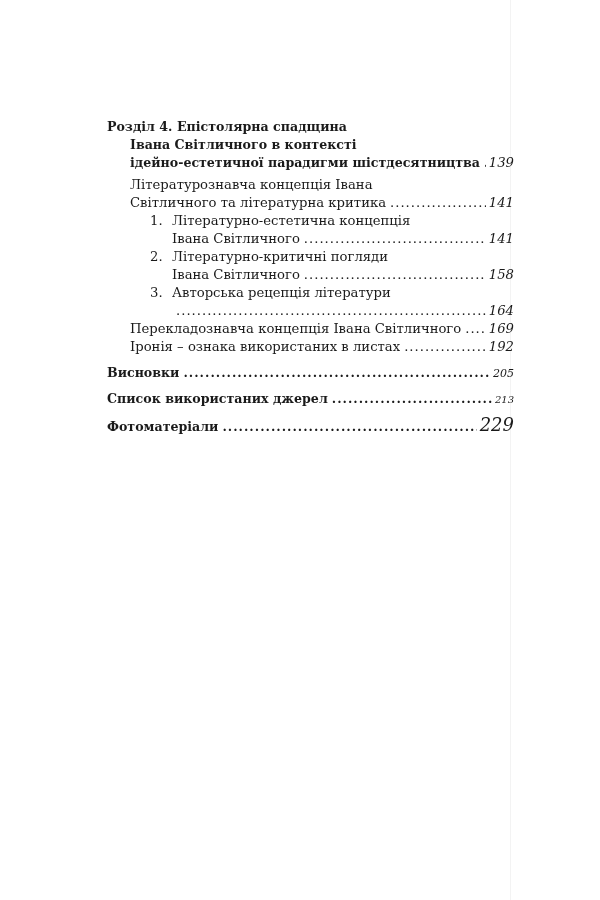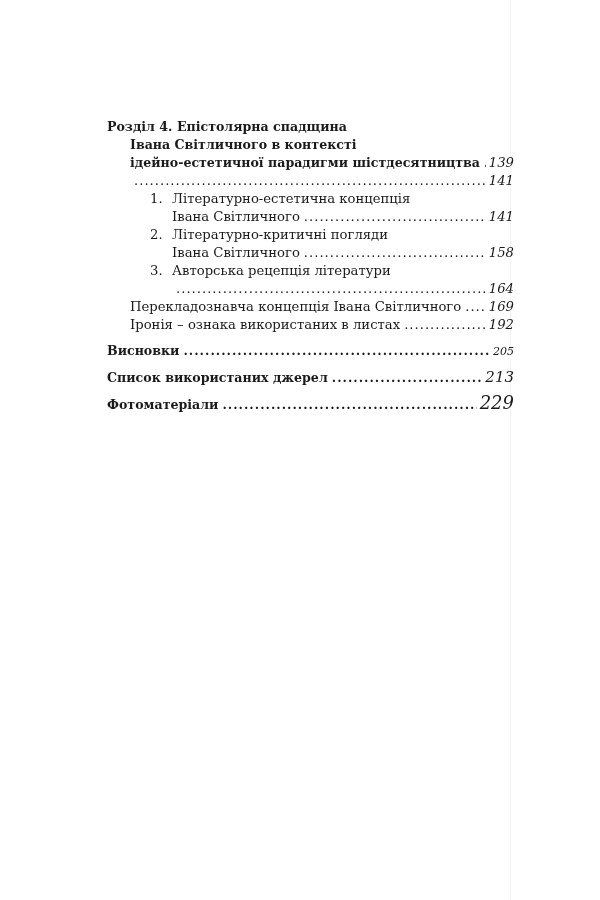--- a/index.html
+++ b/index.html
@@ -86,21 +86,25 @@
     </div>
     <div class="line bold ind1">
       <span class="txt">Івана Світличного в контексті</span>
     </div>
     <div class="line bold ind1">
       <span class="txt">ідейно-естетичної парадигми шістдесятництва</span>
       <span class="dots"></span>
       <span class="pg" style="font-weight:normal;font-size:13.2px">139</span>
     </div>
 
+    <div class="line ind1 gap-s">
+      <span class="txt">Літературознавча концепція Івана</span>
+    </div>
     <div class="line ind1">
+      <span class="txt">Світличного та літературна критика</span>
       <span class="dots"></span>
       <span class="pg">141</span>
     </div>
 
     <div class="line numtext">
       <span class="num">1.</span>
       <span class="txt">Літературно-естетична концепція</span>
     </div>
     <div class="line numtext">
       <span class="txt">Івана Світличного</span>
@@ -139,21 +143,21 @@
     </div>
 
     <div class="line bold gap-m">
       <span class="txt">Висновки</span>
       <span class="dots"></span>
       <span class="pg" style="font-weight:normal;font-size:11px">205</span>
     </div>
     <div class="line bold gap-m">
       <span class="txt">Список використаних джерел</span>
       <span class="dots"></span>
-      <span class="pg" style="font-weight:normal;font-size:15px">213</span>
+      <span class="pg" style="font-weight:normal;font-size:10px">213</span>
     </div>
     <div class="line bold gap-m">
       <span class="txt">Фотоматеріали</span>
       <span class="dots"></span>
       <span class="pg" style="font-weight:normal;font-size:18px">229</span>
     </div>
 
   </div>
 </div>
 

